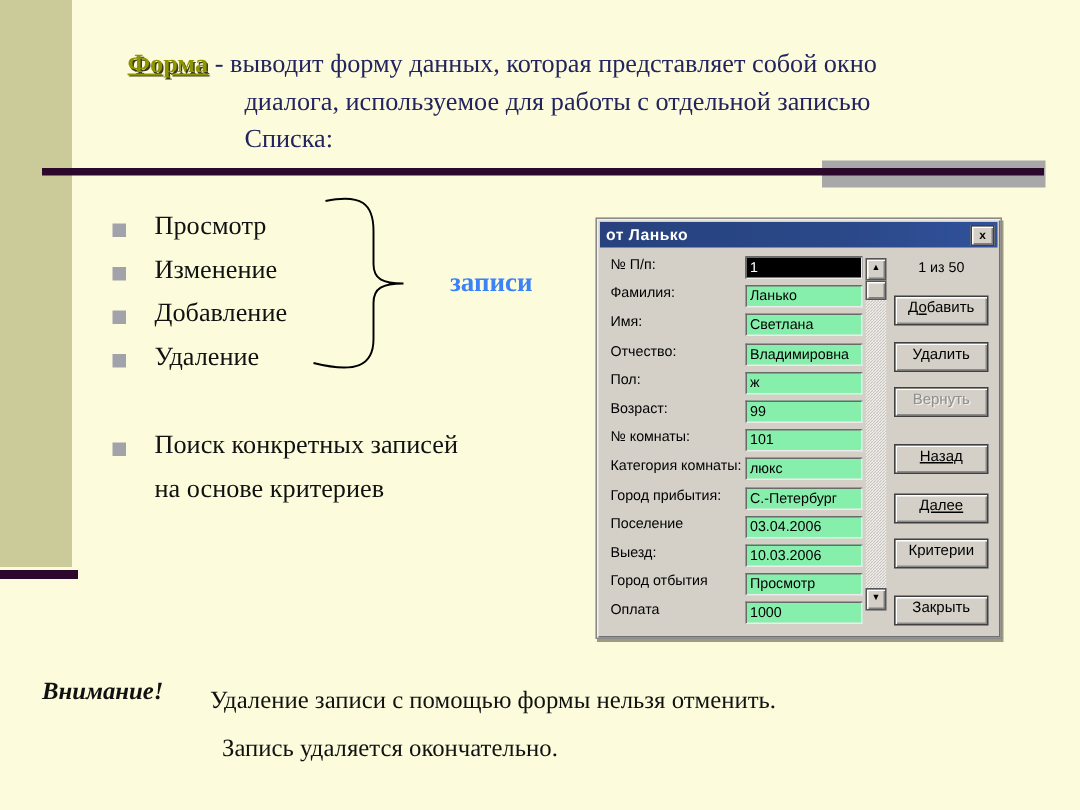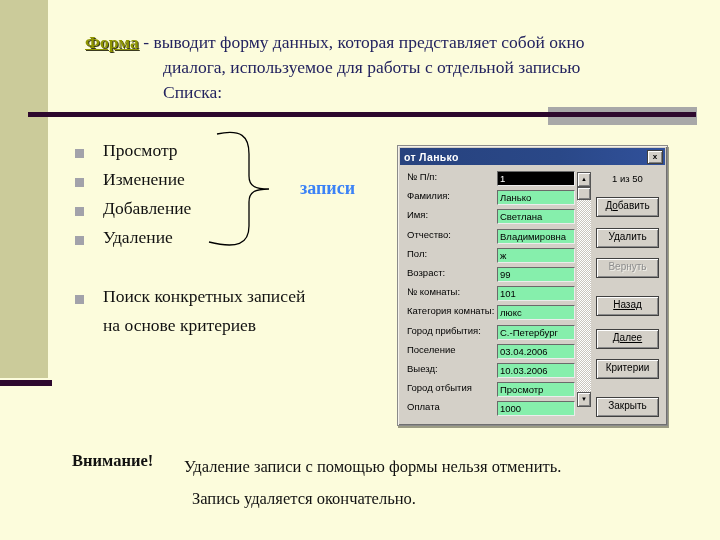--- a/index.html
+++ b/index.html
@@ -22,21 +22,21 @@
   .bullets{position:absolute;left:75px;top:140px;width:300px;font-size:17.5px;color:#111;}
   .b-item{display:flex;align-items:center;margin-bottom:8.5px;line-height:20.5px;}
   .b-sq{width:9px;height:9px;background:#A2A2AA;margin:6px 19px 0 0;flex:0 0 auto;}
   .b-sq.hidden{visibility:hidden;}
   .b-gap{height:30px;}
   
   .brace{position:absolute;left:203px;top:128px;}
   .zapisi{position:absolute;left:300px;top:178px;font-size:18px;font-weight:bold;color:#3b82f6;text-align:center;}
   
   .warning{position:absolute;left:28px;top:451px;display:flex;font-size:16.5px;color:#111;}
-  .warn-label{font-weight:bold;width:112px;flex:0 0 auto;margin-left:44px;}
+  .warn-label{font-weight:bold;font-style:italic;width:112px;flex:0 0 auto;}
   .warn-lines{line-height:32px;}
   .warn-line2{padding-left:8px;}
   
   .dialog{
     position:absolute;left:397px;top:145px;width:271px;height:281px;box-sizing:border-box;
     background:var(--dialog-bg,#D4D0C8);
     border:1px solid #8a8a8a;
     box-shadow:inset 1px 1px 0 #f2f0ea, inset -1px -1px 0 #6f6f6f, 1px 2px 0 #9c9c84;
     font-family:"Liberation Sans",sans-serif;
     padding:2px;

